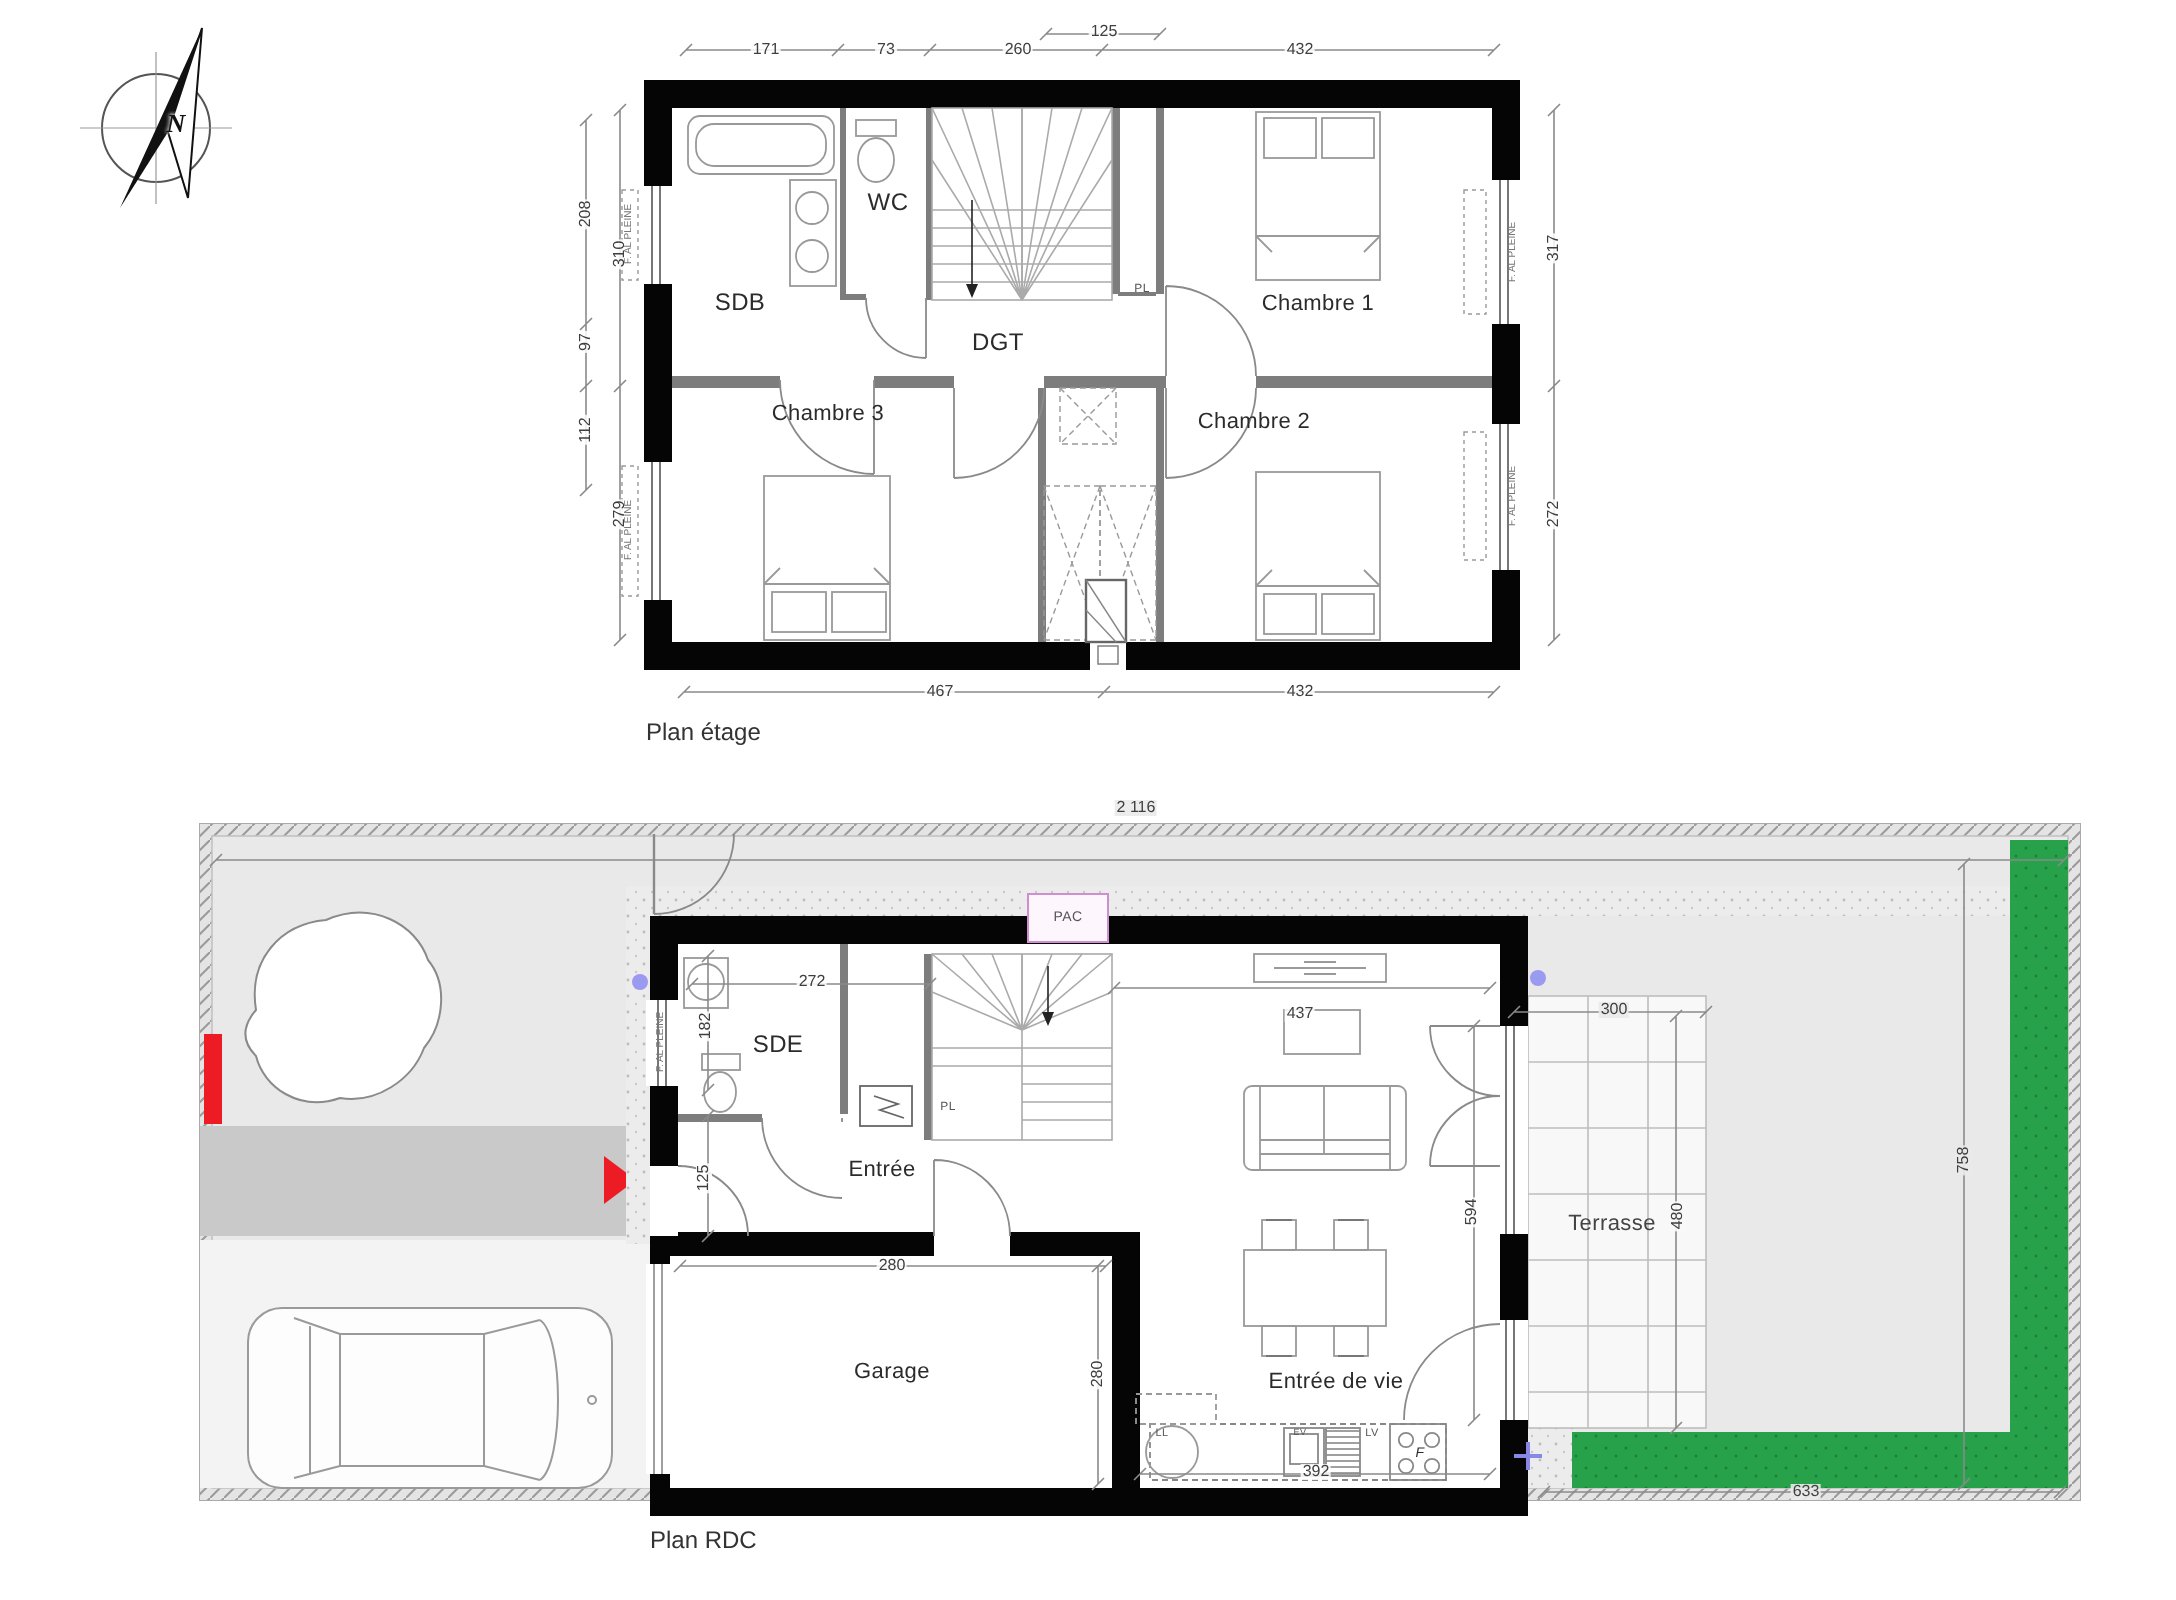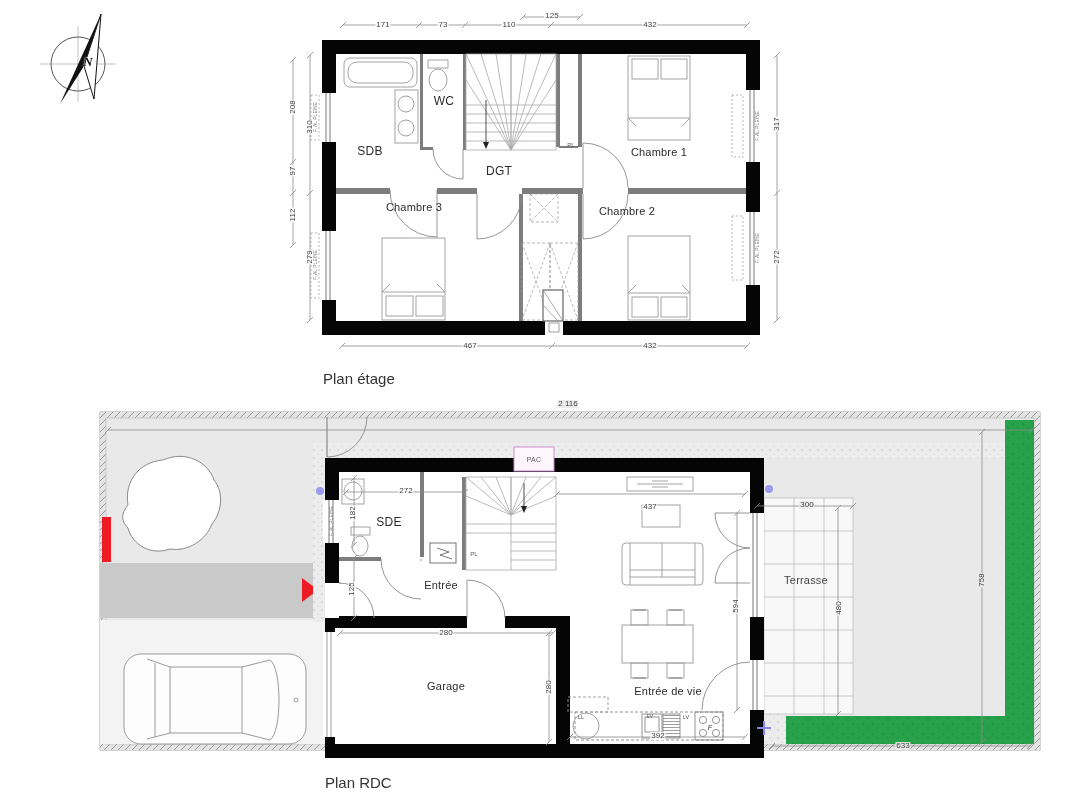--- a/index.html
+++ b/index.html
@@ -1,21 +1,21 @@
 <!DOCTYPE html>
 <html><head>
 <meta charset="utf-8">
 <style>
   html,body{margin:0;padding:0;background:#fff;}
   .stage{position:relative;width:1088px;height:800px;background:#fff;
          font-family:"Liberation Sans",sans-serif;overflow:hidden;}
   .stage svg{position:absolute;left:0;top:0;}
   .lbl{position:absolute;transform:translate(-50%,-50%);font-size:11px;color:#2b2b2b;
        white-space:nowrap;letter-spacing:.2px;}
-  .lbl-left{position:absolute;transform:translate(0,-50%);font-size:15px;color:#333;white-space:nowrap;margin-top:12px;}
+  .lbl-left{position:absolute;transform:translate(0,-50%);font-size:12px;color:#333;white-space:nowrap;}
   .big{font-size:12px;}
   .sm{font-size:6px;color:#555;}
   .kit{font-size:5.5px;color:#555;}
   .dim{position:absolute;transform:translate(-50%,-50%);font-size:8px;color:#3f3f3f;
        white-space:nowrap;background:rgba(255,255,255,.85);padding:0 1px;line-height:1;}
   .dim.rot{transform:translate(-50%,-50%) rotate(-90deg);}
   .dim.ongray{background:rgba(234,234,234,.9);}
   .tiny{position:absolute;font-size:5px;color:#777;white-space:nowrap;line-height:1;
         transform:translate(-50%,-50%) rotate(-90deg);}
   .north{position:absolute;transform:translate(-50%,-50%);
@@ -338,42 +338,42 @@
 <span class="lbl big" style="left:499px;top:171px">DGT</span>
 <span class="lbl" style="left:659px;top:152px">Chambre 1</span>
 <span class="lbl" style="left:627px;top:211px">Chambre 2</span>
 <span class="lbl" style="left:414px;top:207px">Chambre 3</span>
 <span class="lbl sm" style="left:571px;top:145px">PL</span>
 <span class="lbl-left" style="left:323px;top:366px">Plan étage</span>
 
 <span class="dim" style="left:552px;top:16px">125</span>
 <span class="dim" style="left:383px;top:25px">171</span>
 <span class="dim" style="left:443px;top:25px">73</span>
-<span class="dim" style="left:509px;top:25px">110</span>
+<span class="dim" style="left:509px;top:25px">260</span>
 <span class="dim" style="left:650px;top:25px">432</span>
 <span class="dim rot" style="left:293px;top:107px">208</span>
 <span class="dim rot" style="left:310px;top:127px">310</span>
 <span class="dim rot" style="left:293px;top:171px">97</span>
 <span class="dim rot" style="left:293px;top:215px">112</span>
 <span class="dim rot" style="left:310px;top:257px">279</span>
 <span class="dim rot" style="left:777px;top:124px">317</span>
 <span class="dim rot" style="left:777px;top:257px">272</span>
 <span class="dim" style="left:470px;top:346px">467</span>
 <span class="dim" style="left:650px;top:346px">432</span>
 
 <span class="tiny" style="left:315px;top:117px">F. AL PLEINE</span>
 <span class="tiny" style="left:315px;top:265px">F. AL PLEINE</span>
 <span class="tiny" style="left:757px;top:126px">F. AL PLEINE</span>
 <span class="tiny" style="left:757px;top:248px">F. AL PLEINE</span>
 
 <span class="lbl big" style="left:389px;top:522px">SDE</span>
 <span class="lbl" style="left:441px;top:585px">Entrée</span>
 <span class="lbl" style="left:446px;top:686px">Garage</span>
 <span class="lbl" style="left:668px;top:691px">Entrée de vie</span>
-<span class="lbl" style="left:806px;top:580px;color:#444">Terrasse</span>
+<span class="lbl" style="left:806px;top:612px;color:#444">Terrasse</span>
 <span class="lbl sm" style="left:534px;top:459px;font-size:7px">PAC</span>
 <span class="lbl sm" style="left:474px;top:554px">PL</span>
 <span class="lbl-left" style="left:325px;top:770px">Plan RDC</span>
 
 <span class="lbl kit" style="left:581px;top:717px">LL</span>
 <span class="lbl kit" style="left:650px;top:716px;font-size:4.5px">EV</span>
 <span class="lbl kit" style="left:686px;top:717px">LV</span>
 <span class="lbl" style="left:710px;top:727px;font-size:7px;font-style:italic">F</span>
 
 <span class="tiny" style="left:331px;top:521px">F. AL PLEINE</span>

